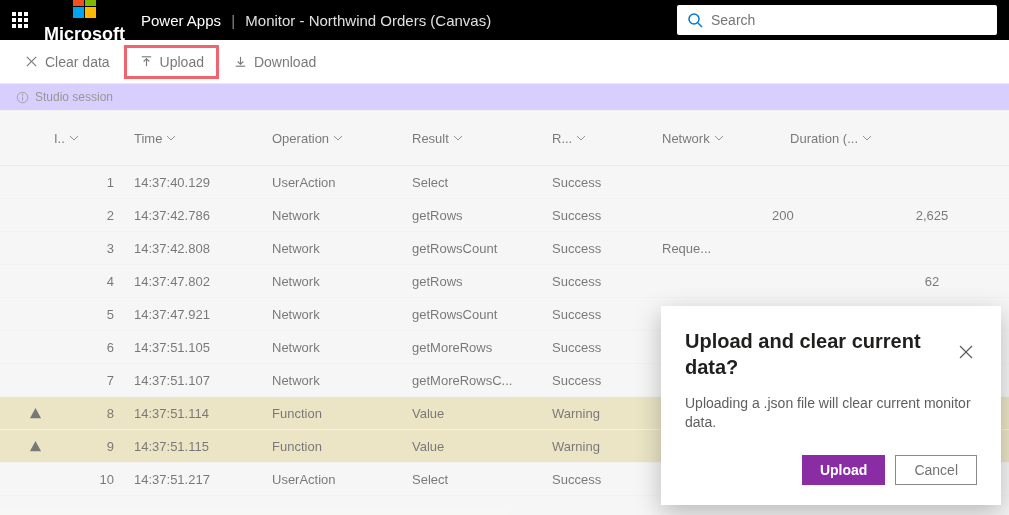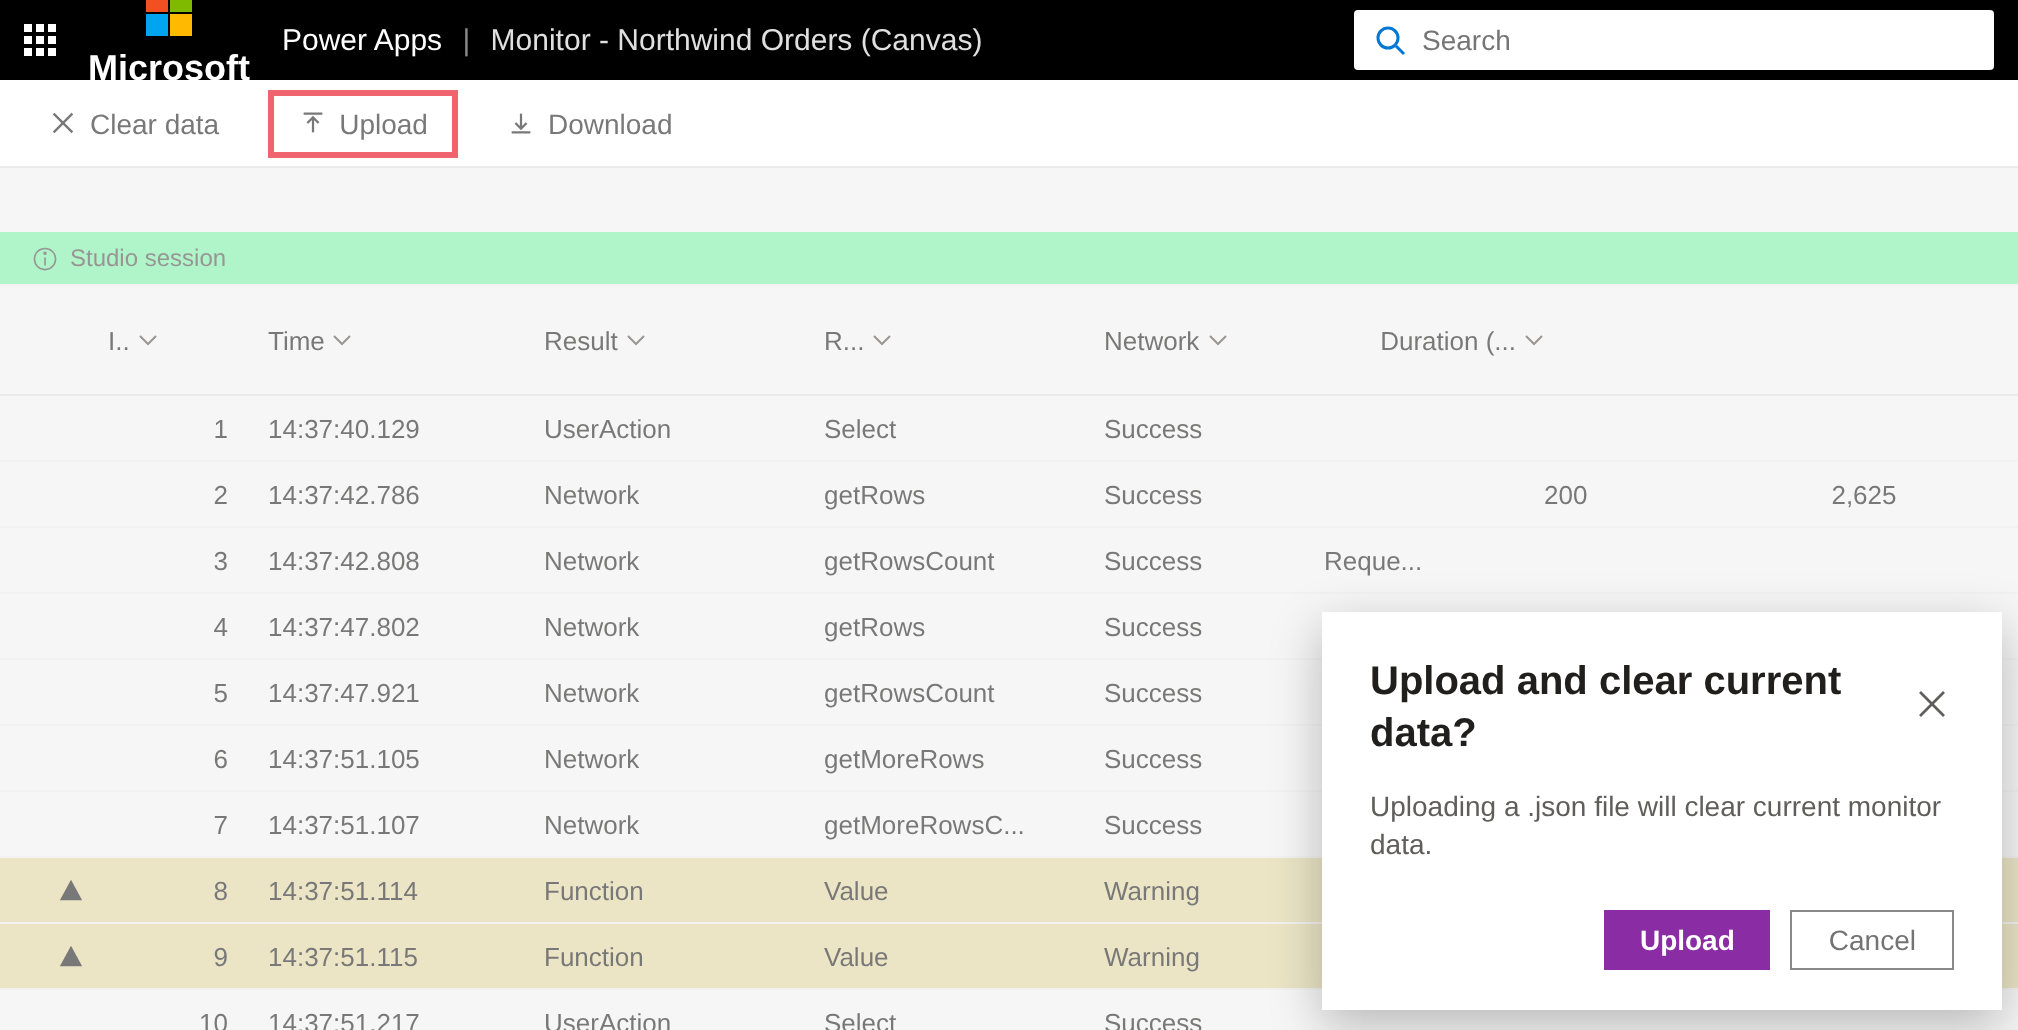--- a/index.html
+++ b/index.html
@@ -12,26 +12,26 @@
     .ms-sq { display:grid; grid-template-columns:11px 11px; grid-template-rows:11px 11px; gap:1px; }
     .ms-sq div:nth-child(1){background:#f25022;} .ms-sq div:nth-child(2){background:#7fba00;} .ms-sq div:nth-child(3){background:#00a4ef;} .ms-sq div:nth-child(4){background:#ffb900;}
     .ms-txt { font-size:18px; font-weight:600; }
     .crumbs { font-size:15px; color:#e0e0e0; }
     .crumbs .sep { margin:0 6px; color:#888; }
     .crumbs .bold { color:#fff; }
     .search-wrap { margin-left:auto; background:#fff; border-radius:2px; height:30px; display:flex; align-items:center; padding:0 10px; width:320px; }
     .search-wrap svg { width:16px; height:16px; }
     .search-wrap input { border:none; outline:none; font-size:14px; margin-left:8px; flex:1; color:#000000; background:transparent; }
 
-    .toolbar { display:flex; align-items:center; height:44px; background:#fff; padding:0 16px; gap:16px; border-bottom:1px solid #e1dfdd; }
+    .toolbar { display:flex; align-items:center; height:44px; background:#fff; padding:0 16px; gap:6px; border-bottom:1px solid #e1dfdd; }
     .tbtn { display:flex; align-items:center; gap:6px; font-size:14px; color:#323130; padding:4px 8px; cursor:pointer; background:transparent; border:none; }
     .tbtn svg { width:15px; height:15px; }
     .hlbox { border:3px solid #e81123; padding:2px 4px; }
 
-    .session-row { display:flex; align-items:center; gap:6px; font-size:12px; color:#605e5c; padding:6px 16px; background:#86efac; border-bottom:1px solid #edebe9;margin-top:32px; }
+    .session-row { display:flex; align-items:center; gap:6px; font-size:12px; color:#605e5c; padding:6px 16px; background:#c4b5fd; border-bottom:1px solid #edebe9; }
     .session-row svg { width:13px; height:13px; }
     .thead, .trow { display:grid; grid-template-columns: 38px 80px 138px 140px 140px 110px 110px 100px 130px 0; align-items:center; font-size:13px; }
     .thead { height:55px; color:#323130; font-weight:400; border-bottom:1px solid #e1dfdd; padding-left:16px; }
     .thead .th { display:flex; align-items:center; gap:4px; }
     .thead svg { width:10px; height:10px; }
     .trow { height:33px; color:#323130; padding-left:16px; border-bottom:1px solid #edebe9; }
     .trow.warning { background:#e0d8a8; }
     .trow .ic { width:38px; display:flex; justify-content:center; }
     .id-cell { text-align:right; padding-right:20px; }
     .dur-cell { text-align:center; padding-right:10px; }
@@ -130,20 +130,26 @@
         <polyline points="1,3 5,7 9,3"></polyline>
       </svg>
     </div>
   <div class="th">
       <span>Time</span>
       <svg viewBox="0 0 10 10" stroke="#605e5c" fill="none">
         <polyline points="1,3 5,7 9,3"></polyline>
       </svg>
     </div>
   <div class="th">
+      <span>Operation</span>
+      <svg viewBox="0 0 10 10" stroke="#605e5c" fill="none">
+        <polyline points="1,3 5,7 9,3"></polyline>
+      </svg>
+    </div>
+  <div class="th">
       <span>Result</span>
       <svg viewBox="0 0 10 10" stroke="#605e5c" fill="none">
         <polyline points="1,3 5,7 9,3"></polyline>
       </svg>
     </div>
   <div class="th">
       <span>R...</span>
       <svg viewBox="0 0 10 10" stroke="#605e5c" fill="none">
         <polyline points="1,3 5,7 9,3"></polyline>
       </svg>

